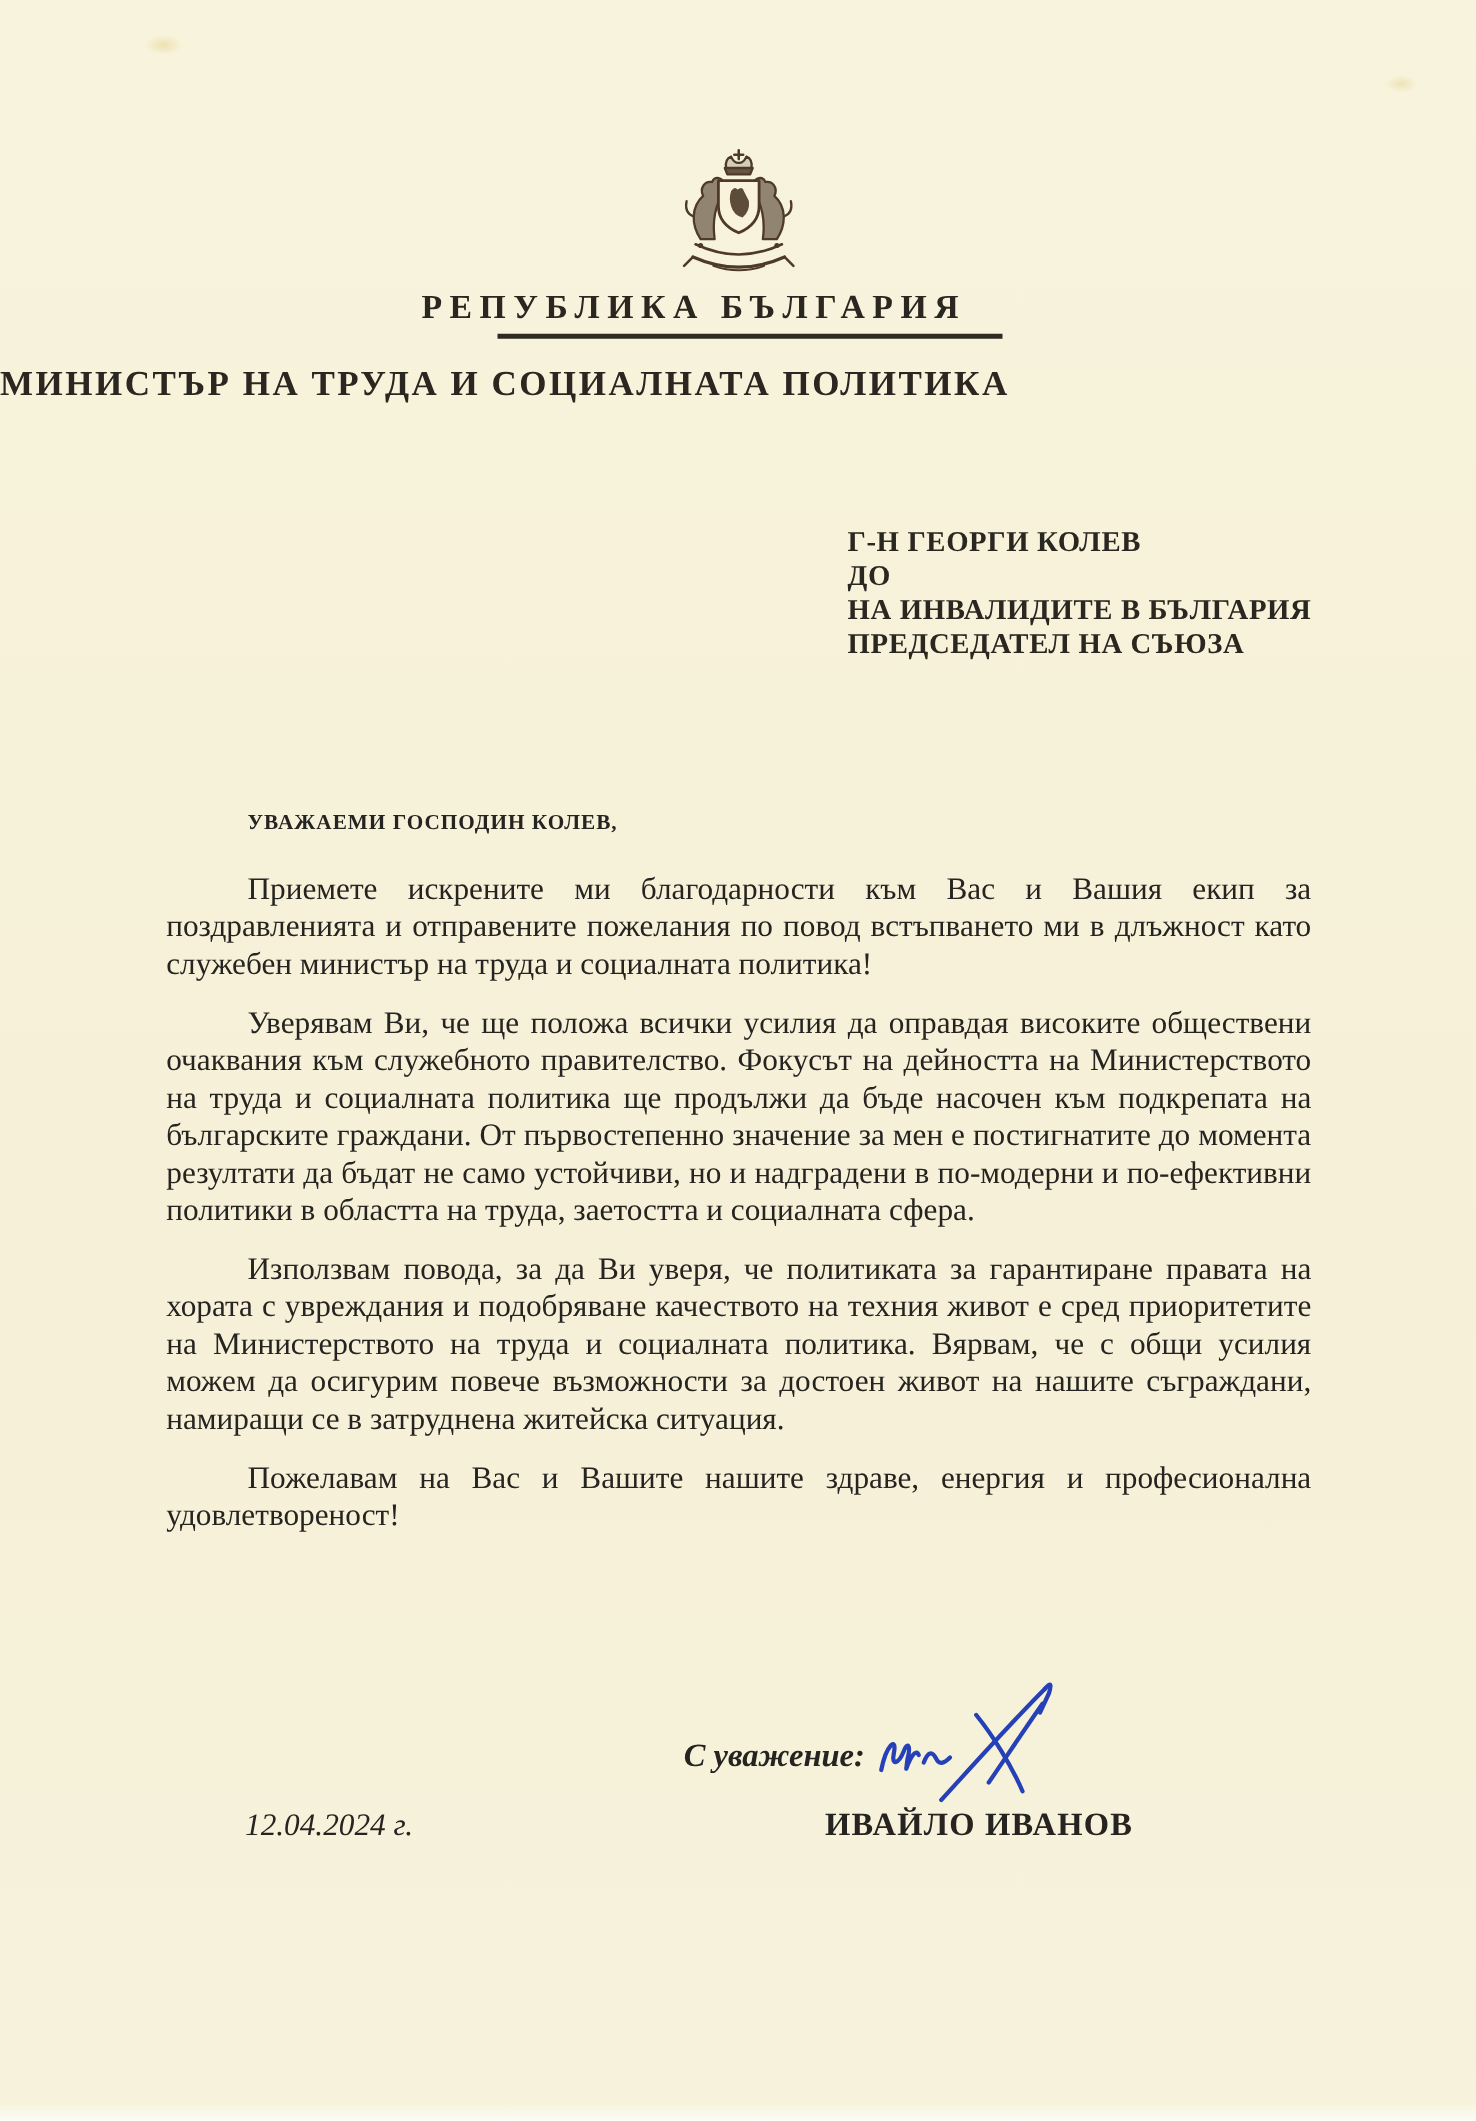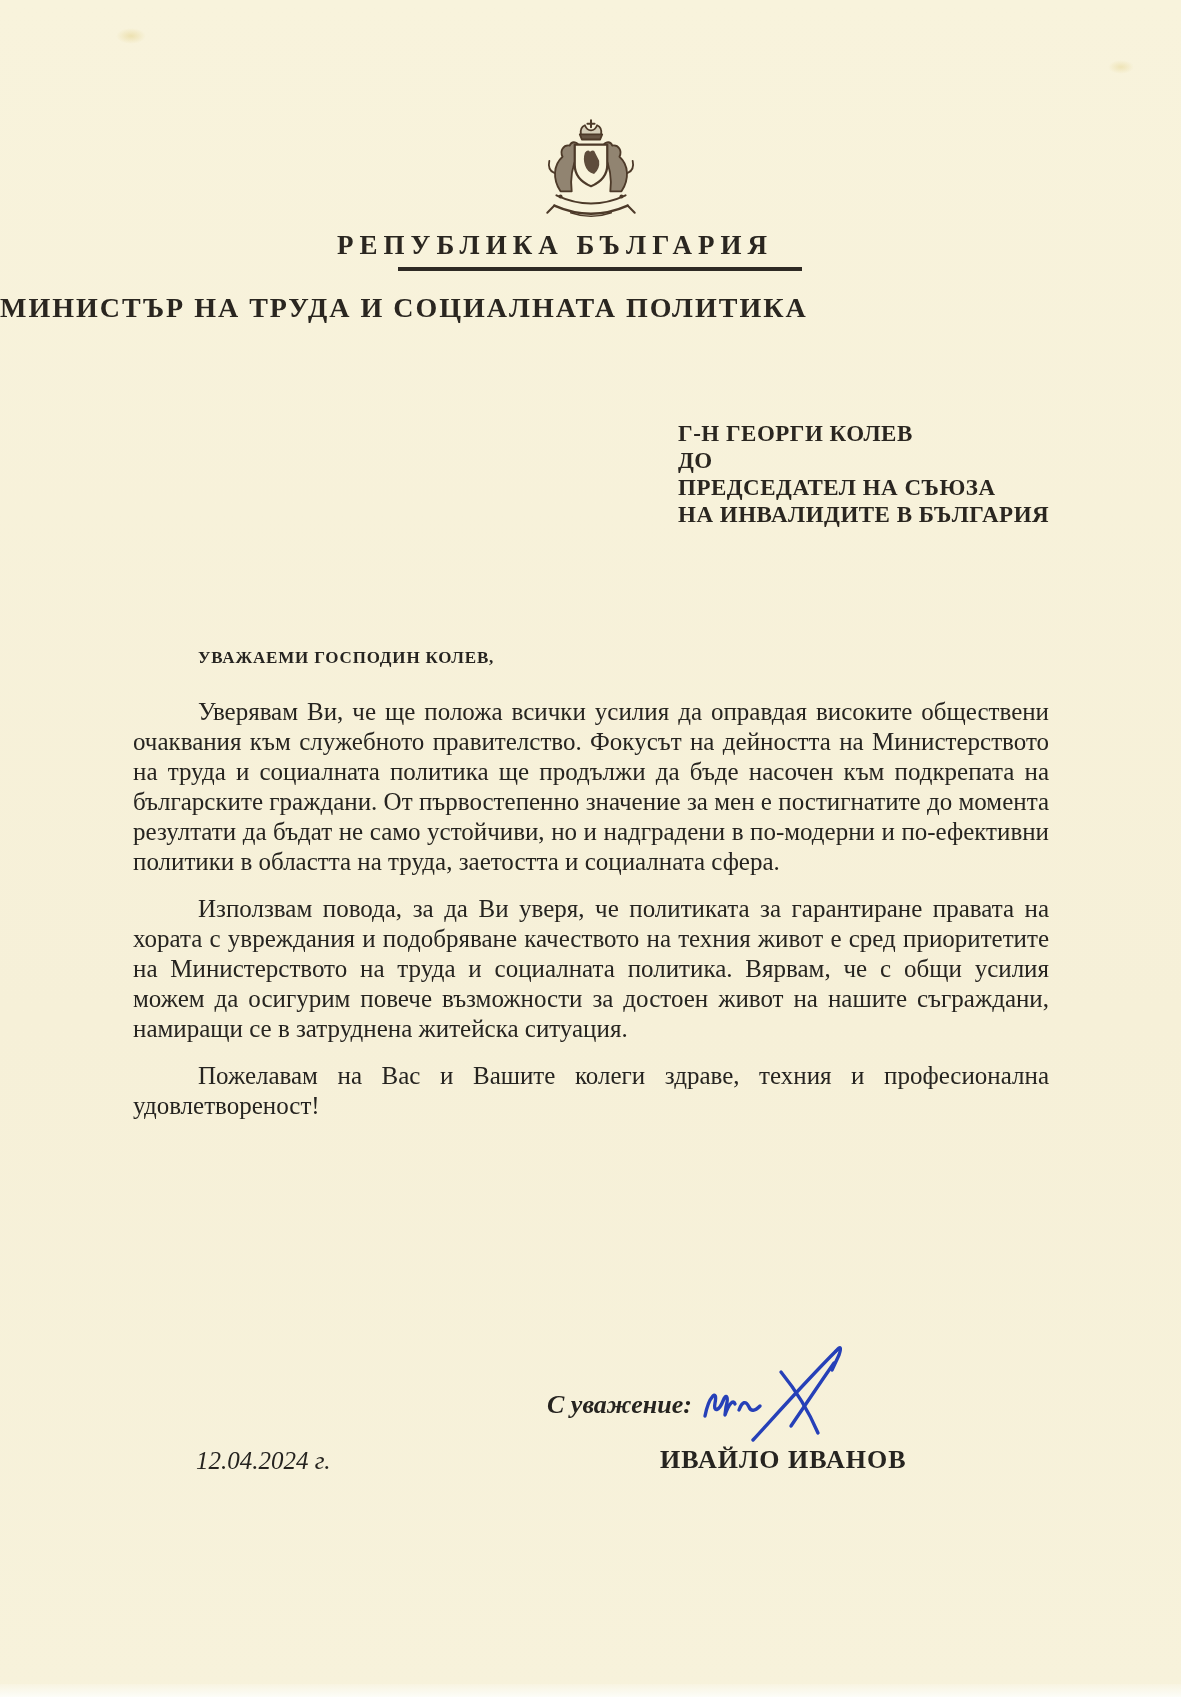--- a/index.html
+++ b/index.html
@@ -104,30 +104,31 @@
     </svg>
   </div>
 
   <div class="republic-title">РЕПУБЛИКА БЪЛГАРИЯ</div>
   <div class="header-rule"></div>
   <div class="ministry-title">МИНИСТЪР НА ТРУДА И СОЦИАЛНАТА ПОЛИТИКА</div>
 
   <div class="recipient">
     <div>Г-Н ГЕОРГИ КОЛЕВ</div>
     <div>ДО</div>
+    <div>НА ИНВАЛИДИТЕ В БЪЛГАРИЯ</div>
     <div>ПРЕДСЕДАТЕЛ НА СЪЮЗА</div>
-    <div>НА ИНВАЛИДИТЕ В БЪЛГАРИЯ</div>
   </div>
 
   <div class="salutation">УВАЖАЕМИ ГОСПОДИН КОЛЕВ,</div>
 
   <div class="letter-body">
+    <p>Приемете искрените ми благодарности към Вас и Вашия екип за поздравленията и отправените пожелания по повод встъпването ми в длъжност като служебен министър на труда и социалната политика!</p>
     <p>Уверявам Ви, че ще положа всички усилия да оправдая високите обществени очаквания към служебното правителство. Фокусът на дейността на Министерството на труда и социалната политика ще продължи да бъде насочен към подкрепата на българските граждани. От първостепенно значение за мен е постигнатите до момента резултати да бъдат не само устойчиви, но и надградени в по-модерни и по-ефективни политики в областта на труда, заетостта и социалната сфера.</p>
     <p>Използвам повода, за да Ви уверя, че политиката за гарантиране правата на хората с увреждания и подобряване качеството на техния живот е сред приоритетите на Министерството на труда и социалната политика. Вярвам, че с общи усилия можем да осигурим повече възможности за достоен живот на нашите съграждани, намиращи се в затруднена житейска ситуация.</p>
-    <p>Пожелавам на Вас и Вашите колеги здраве, техния и професионална удовлетвореност!</p>
+    <p>Пожелавам на Вас и Вашите нашите здраве, енергия и професионална удовлетвореност!</p>
   </div>
 
   <div class="closing">С уважение:</div>
 
   <div class="signature-svg">
     <svg viewBox="0 0 175 115" width="175" height="115" aria-hidden="true">
       <g stroke="#2640b8" fill="none" stroke-width="3.4" stroke-linecap="round" stroke-linejoin="round">
         <path d="M12,80 C16,60 25,52 22,67 C20,77 26,75 30,65 C33,57 36,60 33,71 L32,79 C36,68 40,63 42,68"></path>
         <path d="M46,74 q5,-13 10,-3 q3,7 11,-1"></path>
         <path d="M60,104 C82,80 114,44 143,15"></path>

